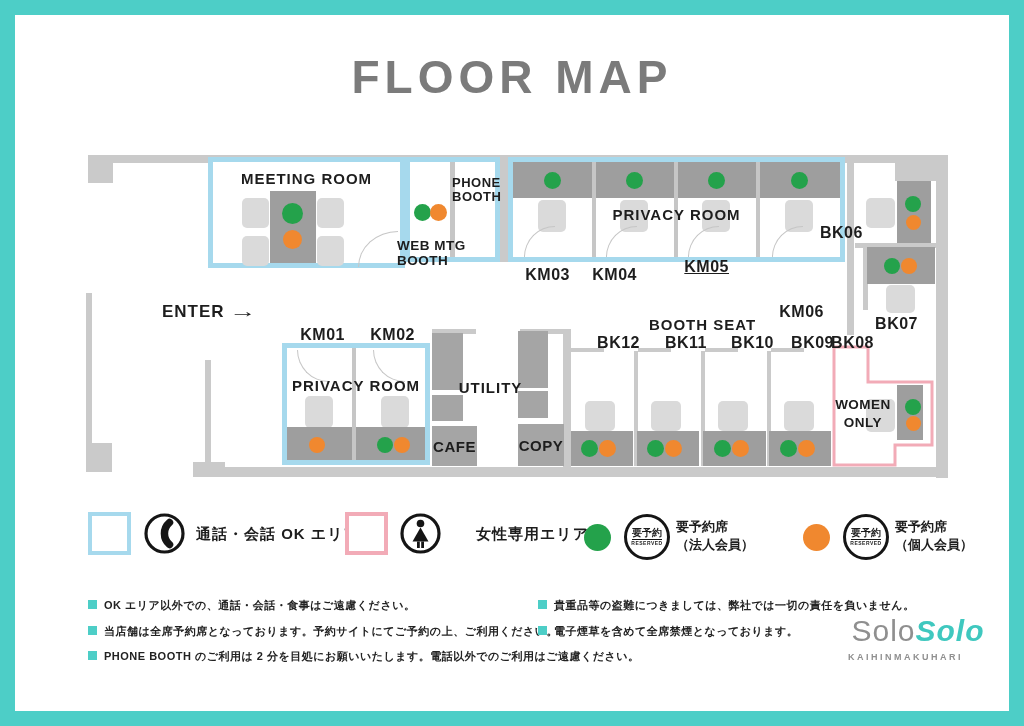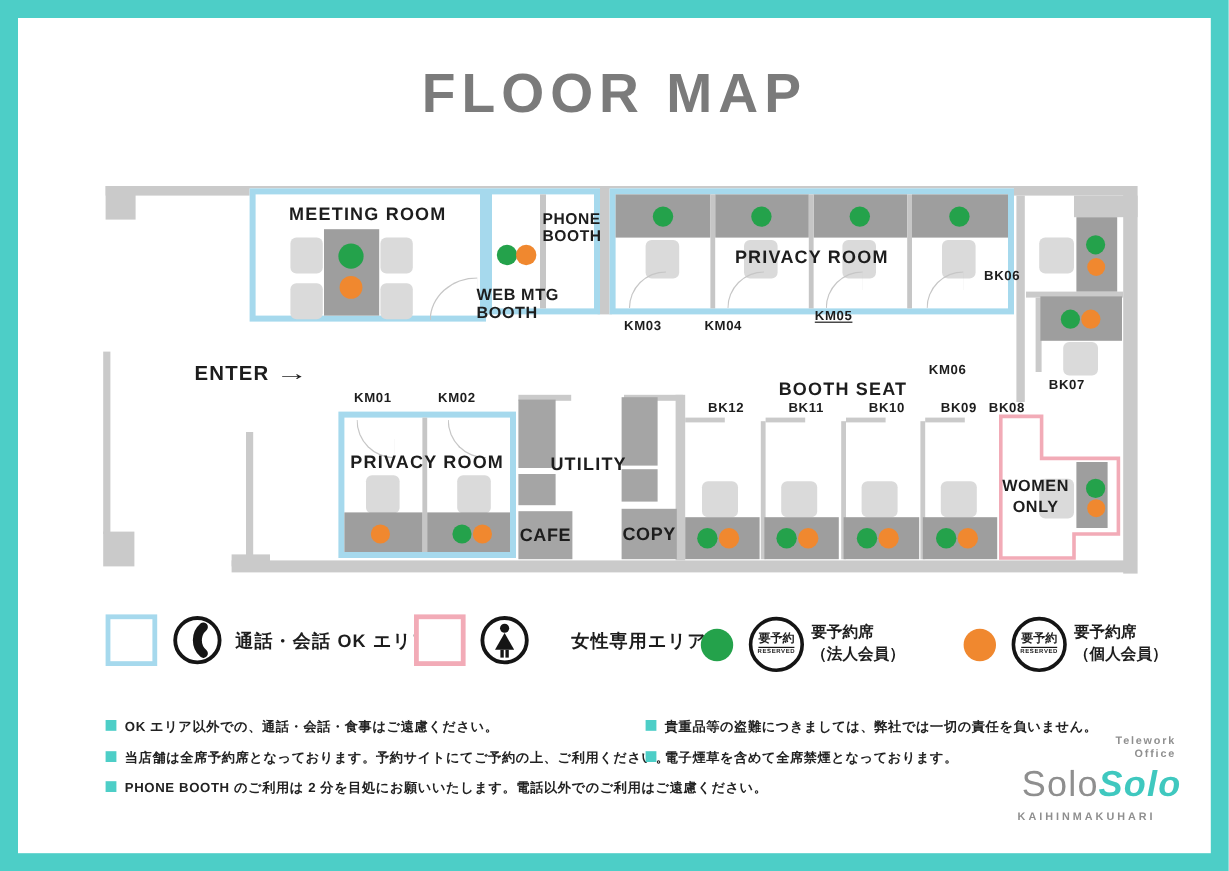--- a/index.html
+++ b/index.html
@@ -12,21 +12,21 @@
   .wall{position:absolute;background:#cacaca;z-index:1;}
   .bluebox{position:absolute;background:#fff;border:5px solid #a6d9ed;box-sizing:border-box;z-index:2;}
   .desk{position:absolute;background:#9e9e9e;z-index:3;}
   .block{position:absolute;background:#a5a5a5;z-index:3;}
   .chair{position:absolute;background:#dadada;border-radius:5px;z-index:2;}
   .divider{position:absolute;background:#c6c6c6;z-index:3;}
   .dot{position:absolute;border-radius:50%;z-index:4;}
   .dot.green{background:#24a24b;}
   .dot.orange{background:#f0882f;}
   .room-label{position:absolute;font-weight:bold;color:#1d1d1d;z-index:6;text-align:center;letter-spacing:1px;}
-  .unit-label{position:absolute;font-weight:bold;color:#1d1d1d;font-size:11px;z-index:6;text-align:left;letter-spacing:.5px;}
+  .unit-label{position:absolute;font-weight:bold;color:#1d1d1d;font-size:16px;z-index:6;text-align:right;letter-spacing:.5px;}
   .arc{position:absolute;z-index:2;box-sizing:border-box;}
   .arc-tl{border-top:1.6px solid #c6c6c6;border-left:1.6px solid #c6c6c6;border-top-left-radius:100%;}
   .arc-bl{border-bottom:1.6px solid #c6c6c6;border-left:1.6px solid #c6c6c6;border-bottom-left-radius:100%;}
   .enter{position:absolute;left:162px;top:302px;font-size:17px;font-weight:bold;letter-spacing:1px;z-index:6;}
   .enter .arr{display:inline-block;transform:scaleX(1.6);margin-left:10px;font-weight:bold;}
   .cafe-copy{display:flex;align-items:center;justify-content:center;font-size:15px;font-weight:bold;color:#1d1d1d;z-index:3;position:absolute;background:#a5a5a5;letter-spacing:.5px;}
   
   .lg-square{position:absolute;width:43px;height:43px;box-sizing:border-box;background:#fff;z-index:5;}
   .lg-label{position:absolute;font-size:15px;font-weight:bold;z-index:5;letter-spacing:1px;}
   .lg-dot{position:absolute;width:27px;height:27px;border-radius:50%;z-index:5;}
@@ -241,21 +241,17 @@
   <div class="note-text" style="left:104px;top:624px;">当店舗は全席予約席となっております。予約サイトにてご予約の上、ご利用ください。</div>
   <div class="note-bullet" style="left:88px;top:651px;"></div>
   <div class="note-text" style="left:104px;top:649px;">PHONE BOOTH のご利用は 2 分を目処にお願いいたします。電話以外でのご利用はご遠慮ください。</div>
   <div class="note-bullet" style="left:538px;top:600px;"></div>
   <div class="note-text" style="left:554px;top:598px;">貴重品等の盗難につきましては、弊社では一切の責任を負いません。</div>
   <div class="note-bullet" style="left:538px;top:626px;"></div>
   <div class="note-text" style="left:554px;top:624px;">電子煙草を含めて全席禁煙となっております。</div>
 </div>
 
 <div class="logo">
-  <div class="tag">
-    <span>Telework</span><br>
-    <span>Office</span>
-  </div>
   <div class="brand">
     <span class="solo">Solo</span><span class="time">Solo</span>
   </div>
   <div class="loc">KAIHINMAKUHARI</div>
 </div>
 
 </body></html>

